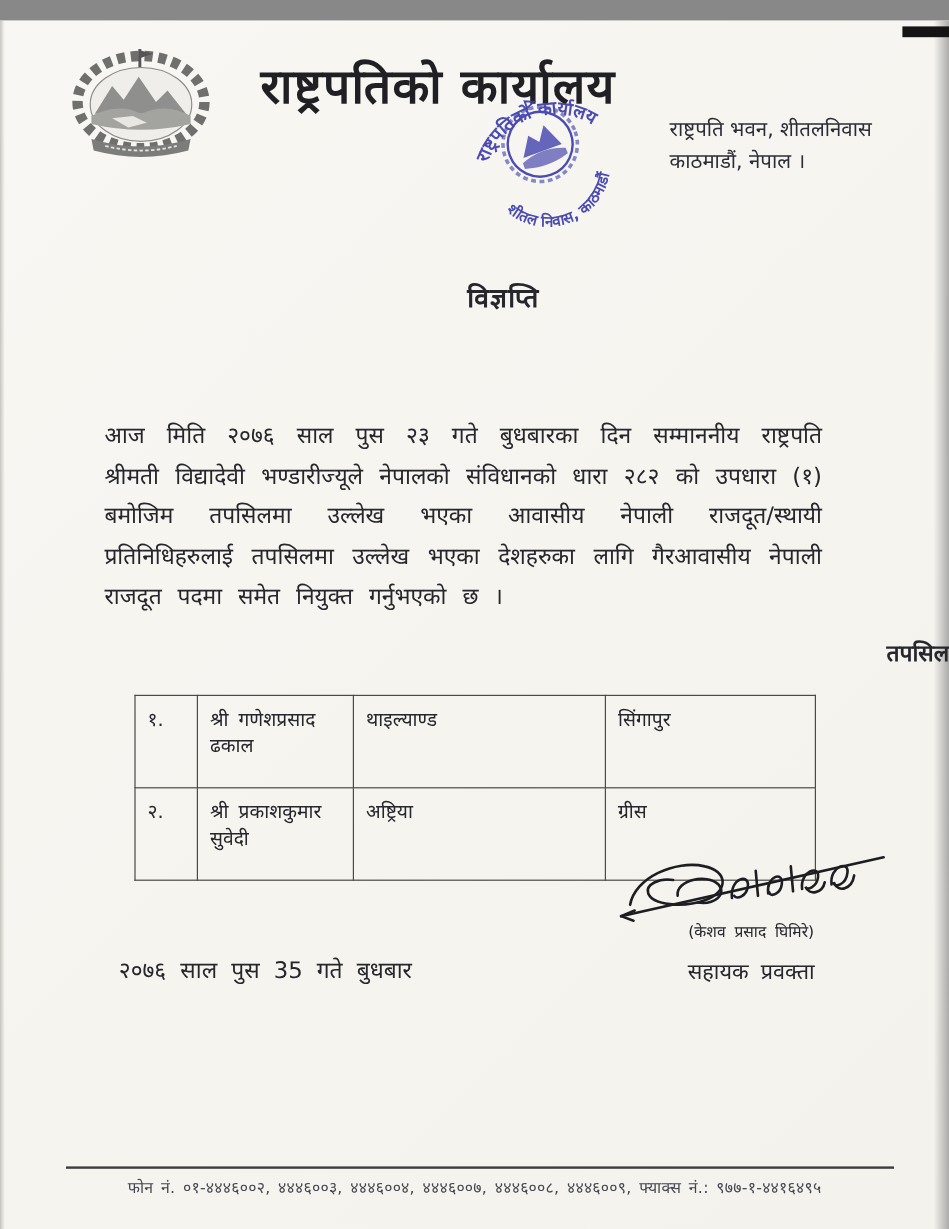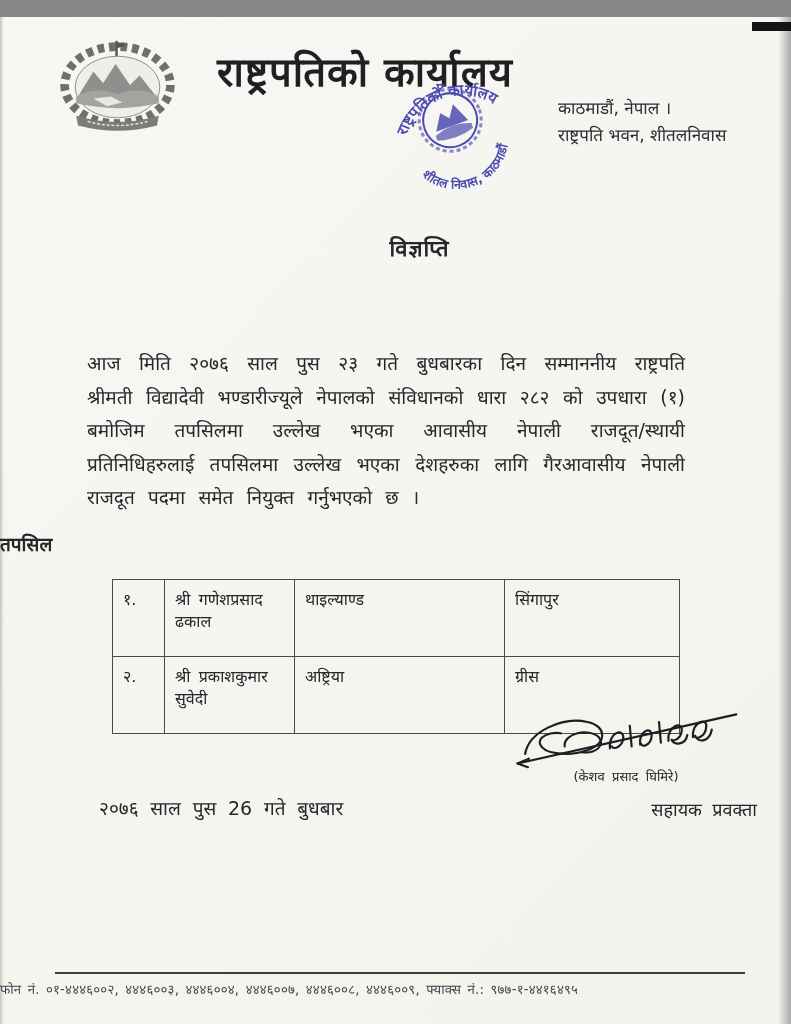--- a/index.html
+++ b/index.html
@@ -23,38 +23,38 @@
   .office-title { position:absolute; left:150px; top:26px; width:430px; text-align:center;
     font-size:40px; font-weight:600; letter-spacing:1px; color:#1f1f24; }
   .stamp { position:absolute; left:372px; top:50px; width:170px; height:145px; opacity:.92; }
   .address { position:absolute; left:558px; top:78px; font-size:17px; line-height:27px; color:#2c2c36; }
 
   .notice-title { position:absolute; left:0; top:215px; width:100%; text-align:center;
     font-size:22px; font-weight:600; letter-spacing:1px;padding-left:48px; }
   .notice-body { position:absolute; left:87px; top:330px; width:598px;
     font-size:19px; line-height:33.5px; text-align:justify; word-spacing:.38em; }
 
-  .schedule-title { position:absolute; left:0; top:514px; width:100%; text-align:left;
+  .schedule-title { position:absolute; left:0; top:514px; width:100%; text-align:right;
     font-size:19px; font-weight:600; }
 
   table.schedule { position:absolute; left:112px; top:562px; width:567px;
     border-collapse:collapse; table-layout:fixed; font-size:16px; }
   table.schedule th, table.schedule td { border:1.6px solid #4a4a48; }
   table.schedule th { height:42px; padding:4px 4px; font-weight:600; text-align:center;
     word-spacing:.15em; font-size:15.5px; }
   table.schedule td { height:56px; padding:8px 10px 24px; vertical-align:top; word-spacing:.2em; }
 
   .signoff { position:absolute; left:495px; top:688px; width:262px; text-align:center; }
   .signature-svg { display:block; margin:0 auto; }
   .signer-name { font-size:13px; margin-top:-4px; word-spacing:.25em; }
-  .signer-title { font-size:18px; margin-top:12px; word-spacing:.25em;text-align:right; }
+  .signer-title { font-size:18px; margin-top:12px; word-spacing:.25em; }
   .date-line { position:absolute; left:99px; top:778px; font-size:19px; word-spacing:.3em; }
 
   .footer-divider { position:absolute; left:55px; top:955px; width:690px; border-top:2px solid #3d3d3d; }
-  .footer-contact { position:absolute; left:0; top:963px; width:100%; text-align:left;
+  .footer-contact { position:absolute; left:0; top:963px; width:100%; text-align:center;
     font-size:13.2px; color:#45454f; letter-spacing:.2px; word-spacing:2px; }
 </style>
 </head>
 <body>
 
 <div class="page">
 
   <div class="edge-left"></div>
   <div class="edge-right"></div>
   <div class="edge-bottom"></div>
@@ -86,22 +86,22 @@
       <text font-size="15" font-weight="600" fill="#3d3dab" stroke="none">
         <textPath href="#stampArcTop" startOffset="50%" text-anchor="middle">राष्ट्रपतिको कार्यालय</textPath>
       </text>
       <text font-size="12.5" font-weight="600" fill="#3d3dab" stroke="none">
         <textPath href="#stampArcBottom" startOffset="50%" text-anchor="middle">शीतल निवास, काठमाडौं</textPath>
       </text>
     </g>
   </svg>
 
   <div class="address">
+    <div>राष्ट्रपति भवन, शीतलनिवास</div>
     <div>काठमाडौं, नेपाल ।</div>
-    <div>राष्ट्रपति भवन, शीतलनिवास</div>
   </div>
 
   <div class="notice-title">विज्ञप्ति</div>
   <div class="notice-body">आज मिति २०७६ साल पुस २३ गते बुधबारका दिन सम्माननीय राष्ट्रपति श्रीमती विद्यादेवी भण्डारीज्यूले नेपालको संविधानको धारा २८२ को उपधारा (१) बमोजिम तपसिलमा उल्लेख भएका आवासीय नेपाली राजदूत/स्थायी प्रतिनिधिहरुलाई तपसिलमा उल्लेख भएका देशहरुका लागि गैरआवासीय नेपाली राजदूत पदमा समेत नियुक्त गर्नुभएको छ ।</div>
 
   <div class="schedule-title">तपसिल</div>
 
   <table class="schedule">
     <colgroup>
         <col style="width:52px">
@@ -137,18 +137,18 @@
         <path d="M170 38 C168 22 186 16 184 28 C183 36 174 40 173 36 C176 44 188 42 190 32"></path>
         <path d="M196 34 C194 18 212 12 210 24 C209 34 198 38 198 32 C202 42 214 38 216 26"></path>
         <path d="M242 10 L10 62"></path>
         <path d="M10 62 L22 57 M10 62 L21 66"></path>
       </g>
     </svg>
     <div class="signer-name">(केशव प्रसाद घिमिरे)</div>
     <div class="signer-title">सहायक प्रवक्ता</div>
   </div>
 
-  <div class="date-line">२०७६ साल पुस 26 गते बुधबार</div>
+  <div class="date-line">२०७६ साल पुस 35 गते बुधबार</div>
 
   <div class="footer-divider"></div>
   <div class="footer-contact">फोन नं. ०१-४४४६००२, ४४४६००३, ४४४६००४, ४४४६००७, ४४४६००८, ४४४६००९, फ्याक्स नं.: ९७७-१-४४१६४९५</div>
 
 </div>
 
 </body></html>

